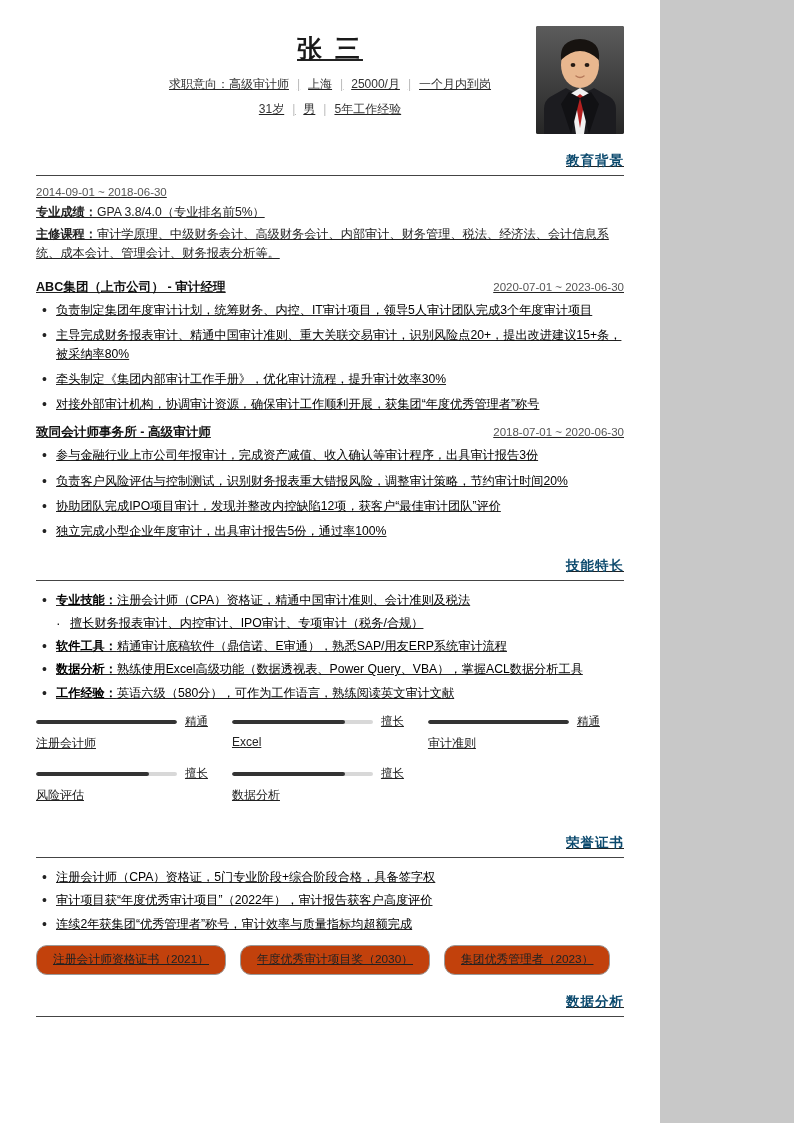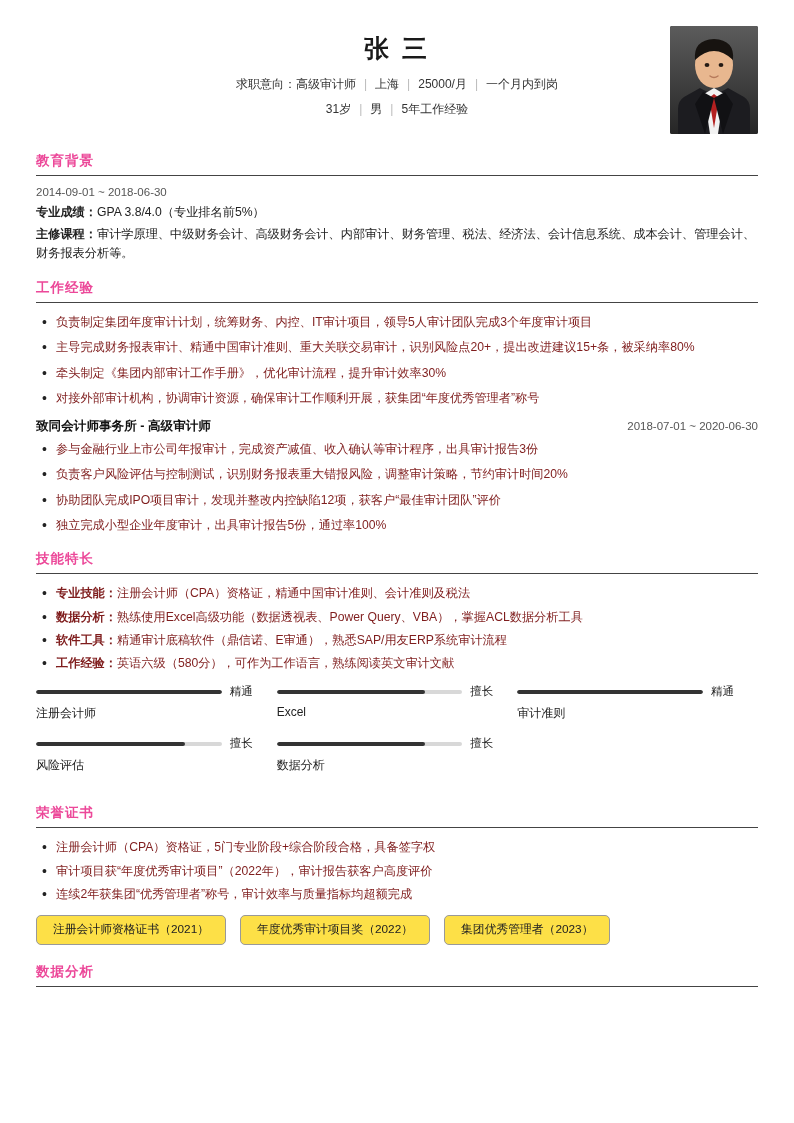--- a/index.html
+++ b/index.html
@@ -5,25 +5,26 @@
   * { box-sizing: border-box; }
   html, body { margin: 0; padding: 0; }
   body {
     width: 794px;
     height: 1123px;
     background: #c8c8c8;
     font-family: "Liberation Sans", "DejaVu Sans", sans-serif;
     color: #222;
   }
   .page {
-    width: 794px;
+    width: 660px;
     min-height: 1123px;
     background: #ffffff;
     padding: 22px 36px 20px 36px;
     position: relative;
+    text-decoration: underline;
   }
 
   
   .header {
     display: flex;
     align-items: flex-start;
     justify-content: center;
     position: relative;
     padding-bottom: 10px;
   }
@@ -61,25 +62,26 @@
     top: 4px;
     background: #2b2b2b;
   }
   .photo svg { display: block; }
 
   
   .section { margin-top: 16px; }
   .section-title {
     font-size: 13.5px;
     font-weight: bold;
-    color: #ec4899;
+    color: #0c4a6e;
     padding-bottom: 5px;
     border-bottom: 1.6px solid #444;
     margin-bottom: 10px;
     letter-spacing: 1px;
+    text-align: right;
   }
 
   .entry { margin-bottom: 11px; }
   .entry-head {
     display: flex;
     justify-content: space-between;
     align-items: baseline;
     margin-bottom: 5px;
   }
   .entry-title {
@@ -101,21 +103,21 @@
   .entry-sub b { font-weight: bold; }
 
   ul.bullets {
     list-style: none;
     margin: 4px 0 0 0;
     padding: 0;
   }
   ul.bullets li {
     font-size: 12.2px;
     line-height: 1.5;
-    color: #7f1d1d;
+    color: #000000;
     padding-left: 20px;
     position: relative;
     margin-bottom: 7px;
   }
   ul.bullets li:before {
     content: "•";
     position: absolute;
     left: 6px;
     top: -1px;
     font-size: 14px;
@@ -168,25 +170,25 @@
 
   
   .tags {
     display: flex;
     flex-wrap: wrap;
     gap: 14px;
     margin-top: 12px;
   }
   .tag {
     border: 1px solid #999;
-    border-radius: 5px;
+    border-radius: 11px;
     padding: 6px 16px;
     font-size: 11.8px;
     color: #222;
-    background: #fde047;
+    background: #c2410c;
   }
   .last-title { margin-top: 18px; }
 </style>
 </head>
 <body>
 
 <div class="page">
 
   <div class="header">
     <div class="header-main">
@@ -234,23 +236,26 @@
       <div class="entry-sub">
         <b>专业成绩：</b><span>GPA 3.8/4.0（专业排名前5%）</span>
       </div>
       <div class="entry-sub">
         <b>主修课程：</b><span>审计学原理、中级财务会计、高级财务会计、内部审计、财务管理、税法、经济法、会计信息系统、成本会计、管理会计、财务报表分析等。</span>
       </div>
     </div>
   </div>
 
   <div class="section">
-    <div class="section-title">工作经验</div>
 
     <div class="entry">
+      <div class="entry-head">
+        <div class="entry-title">ABC集团（上市公司） - 审计经理</div>
+        <div class="entry-date">2020-07-01 ~ 2023-06-30</div>
+      </div>
       <ul class="bullets">
         <li>负责制定集团年度审计计划，统筹财务、内控、IT审计项目，领导5人审计团队完成3个年度审计项目</li>
         <li>主导完成财务报表审计、精通中国审计准则、重大关联交易审计，识别风险点20+，提出改进建议15+条，被采纳率80%</li>
         <li>牵头制定《集团内部审计工作手册》，优化审计流程，提升审计效率30%</li>
         <li>对接外部审计机构，协调审计资源，确保审计工作顺利开展，获集团“年度优秀管理者”称号</li>
       </ul>
     </div>
 
     <div class="entry">
       <div class="entry-head">
@@ -265,25 +270,26 @@
       </ul>
     </div>
   </div>
 
   <div class="section">
     <div class="section-title">技能特长</div>
     <ul class="bullets tight">
       <li class="skill-line">
         <b>专业技能：</b><span>注册会计师（CPA）资格证，精通中国审计准则、会计准则及税法</span>
       </li>
+      <li class="sub">擅长财务报表审计、内控审计、IPO审计、专项审计（税务/合规）</li>
+      <li class="skill-line">
+        <b>软件工具：</b><span>精通审计底稿软件（鼎信诺、E审通），熟悉SAP/用友ERP系统审计流程</span>
+      </li>
       <li class="skill-line">
         <b>数据分析：</b><span>熟练使用Excel高级功能（数据透视表、Power Query、VBA），掌握ACL数据分析工具</span>
-      </li>
-      <li class="skill-line">
-        <b>软件工具：</b><span>精通审计底稿软件（鼎信诺、E审通），熟悉SAP/用友ERP系统审计流程</span>
       </li>
       <li class="skill-line">
         <b>工作经验：</b><span>英语六级（580分），可作为工作语言，熟练阅读英文审计文献</span>
       </li>
     </ul>
 
     <div class="bars">
       <div class="bar-item">
         <div class="bar-row">
           <div class="bar-track">
@@ -334,21 +340,21 @@
 
   <div class="section">
     <div class="section-title">荣誉证书</div>
     <ul class="bullets tight">
       <li>注册会计师（CPA）资格证，5门专业阶段+综合阶段合格，具备签字权</li>
       <li>审计项目获“年度优秀审计项目”（2022年），审计报告获客户高度评价</li>
       <li>连续2年获集团“优秀管理者”称号，审计效率与质量指标均超额完成</li>
     </ul>
     <div class="tags">
       <div class="tag">注册会计师资格证书（2021）</div>
-      <div class="tag">年度优秀审计项目奖（2022）</div>
+      <div class="tag">年度优秀审计项目奖（2030）</div>
       <div class="tag">集团优秀管理者（2023）</div>
     </div>
   </div>
 
   <div class="section last-title">
     <div class="section-title">数据分析</div>
   </div>
 
 </div>
 

